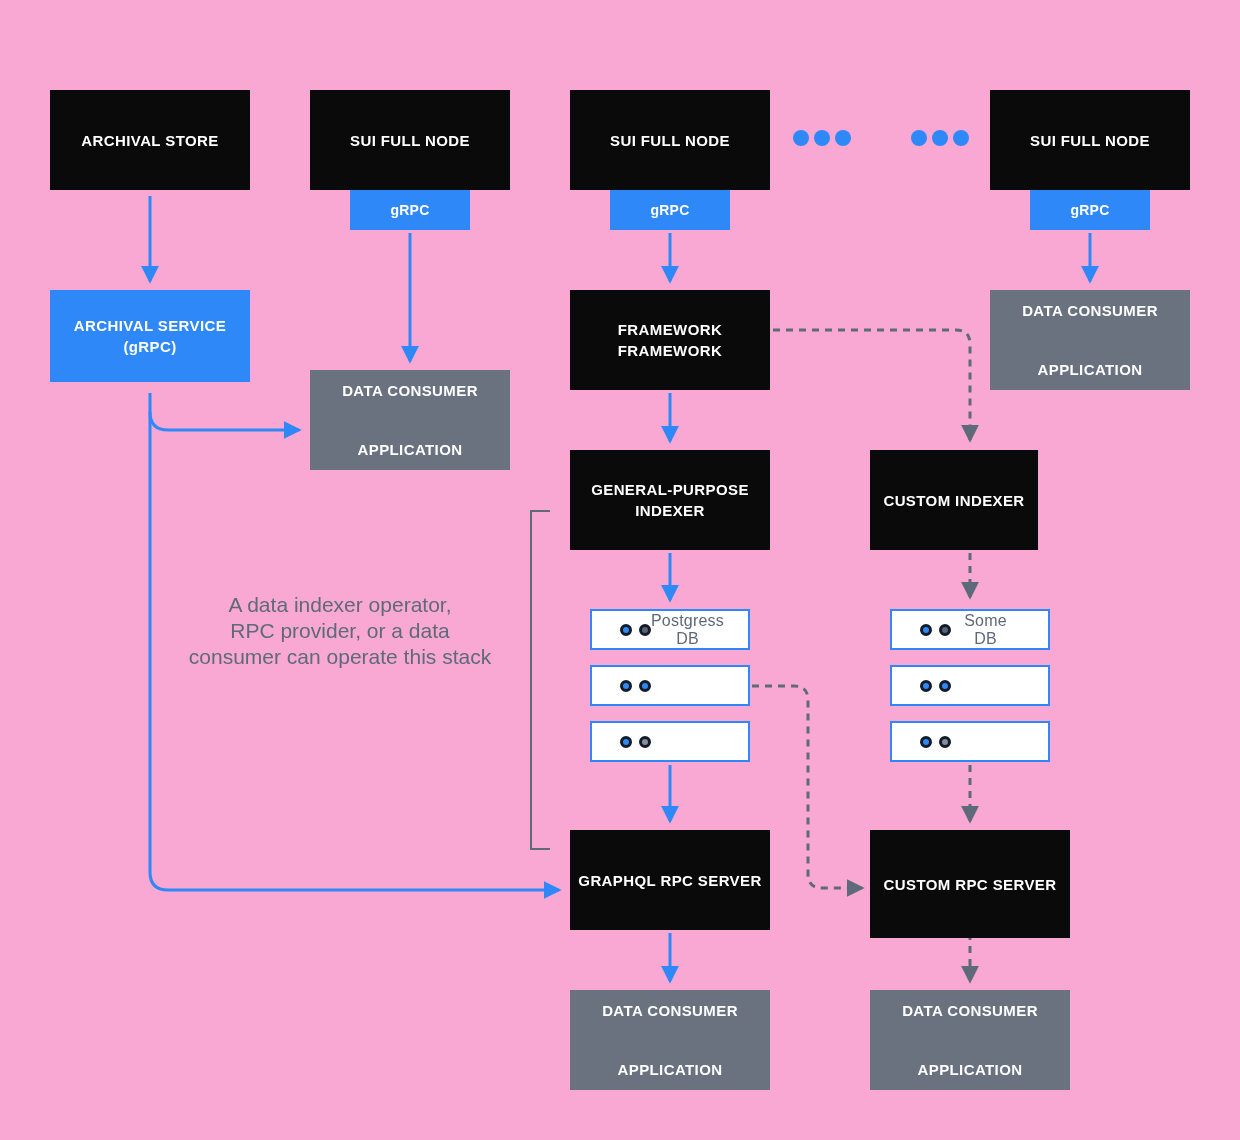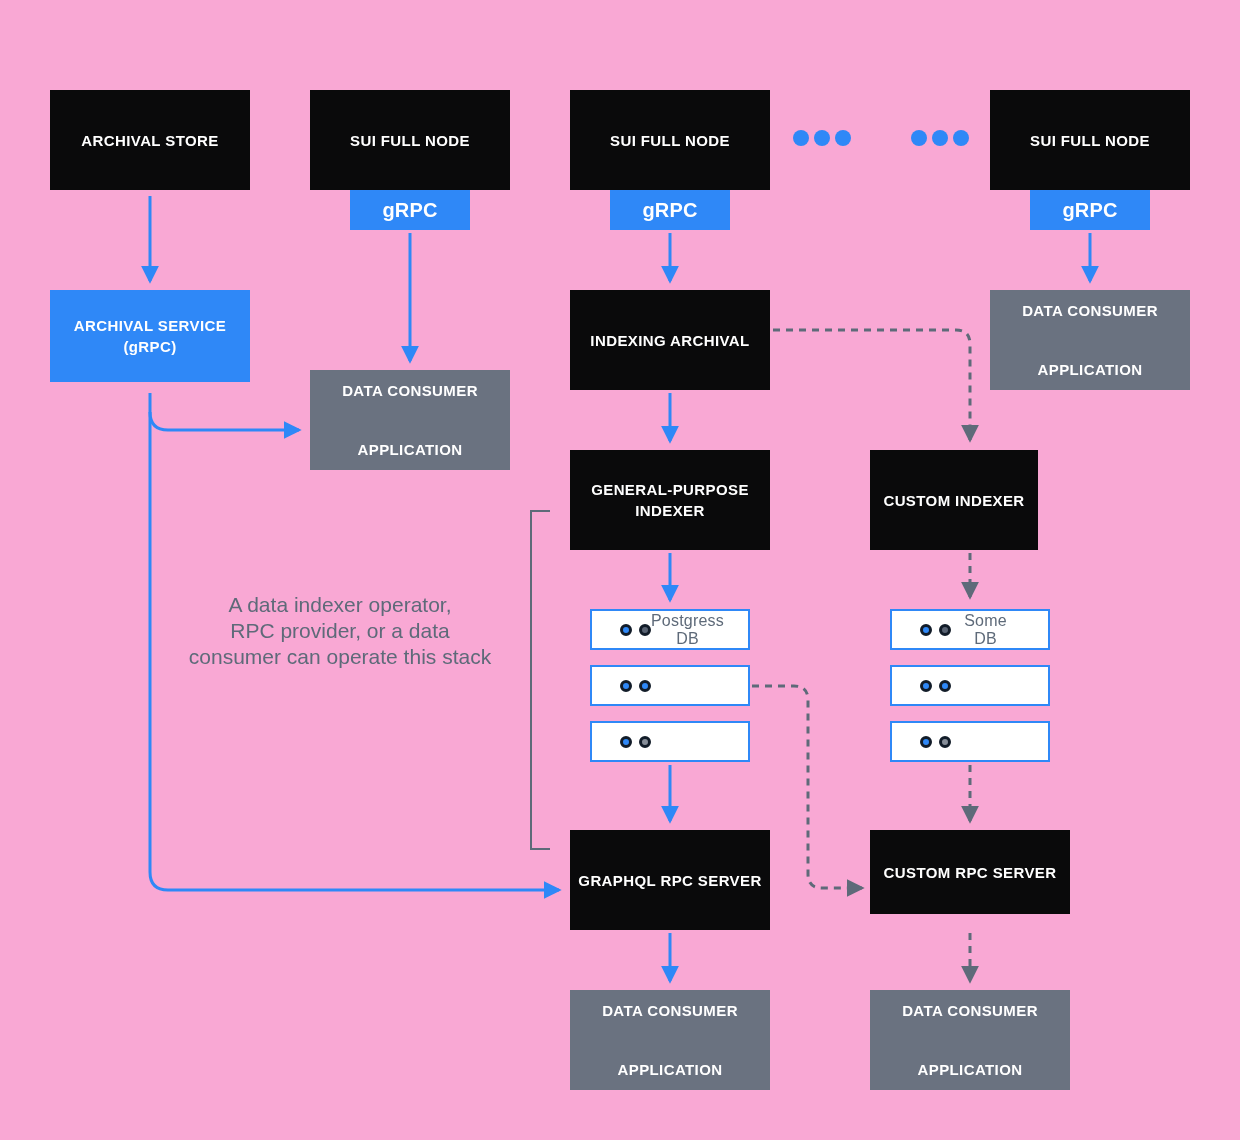--- a/index.html
+++ b/index.html
@@ -17,21 +17,21 @@
     display:flex; flex-direction:column; align-items:center; justify-content:center;
     text-align:center; color:var(--white);
     font-weight:700; font-size:15px; letter-spacing:.4px; line-height:21px;
   }
   .node.black{background:var(--black);}
   .node.blue{background:var(--blue);}
   .node.gray{background:var(--gray-box);gap:38px;}
   .badge{
     position:absolute; box-sizing:border-box; background:var(--blue); color:var(--white);
     display:flex; align-items:center; justify-content:center;
-    font-weight:700; font-size:20px; letter-spacing:.2px;
+    font-weight:700; font-size:14px; letter-spacing:.2px;
   }
   .ellipsis{position:absolute; display:flex; gap:5px;}
   .ellipsis .edot{width:16px;height:16px;border-radius:50%;background:var(--blue);}
   .db-row{
     position:absolute; width:160px; height:41px; box-sizing:border-box;
     background:#fff; border:2px solid var(--blue);
     display:flex; align-items:center; padding:0 28px;
   }
   .db-dots{display:flex; gap:7px;}
   .dot{width:12px;height:12px;border-radius:50%;border:3px solid var(--dot-ring);box-sizing:border-box;}
@@ -124,21 +124,21 @@
     <span>ARCHIVAL SERVICE</span>
     <span>(gRPC)</span>
   </div>
 
   <div class="node gray" style="left:310px;top:370px;width:200px;height:100px;">
     <span>DATA CONSUMER</span>
     <span>APPLICATION</span>
   </div>
 
   <div class="node black" style="left:570px;top:290px;width:200px;height:100px;">
-    <span>INDEXING ARCHIVAL</span>
+    <span>FRAMEWORK FRAMEWORK</span>
   </div>
 
   <div class="node gray" style="left:990px;top:290px;width:200px;height:100px;">
     <span>DATA CONSUMER</span>
     <span>APPLICATION</span>
   </div>
 
   <div class="node black" style="left:570px;top:450px;width:200px;height:100px;">
     <span>GENERAL-PURPOSE</span>
     <span>INDEXER</span>
@@ -195,21 +195,21 @@
   <div class="annotation">
     <span>A data indexer operator,</span>
     <span>RPC provider, or a data</span>
     <span>consumer can operate this stack</span>
   </div>
 
   <div class="node black" style="left:570px;top:830px;width:200px;height:100px;">
     <span>GRAPHQL RPC SERVER</span>
   </div>
 
-  <div class="node black" style="left:870px;top:830px;width:200px;height:84px;">
+  <div class="node black" style="left:870px;top:830px;width:200px;height:108px;">
     <span>CUSTOM RPC SERVER</span>
   </div>
 
   <div class="node gray" style="left:570px;top:990px;width:200px;height:100px;">
     <span>DATA CONSUMER</span>
     <span>APPLICATION</span>
   </div>
 
   <div class="node gray" style="left:870px;top:990px;width:200px;height:100px;">
     <span>DATA CONSUMER</span>

